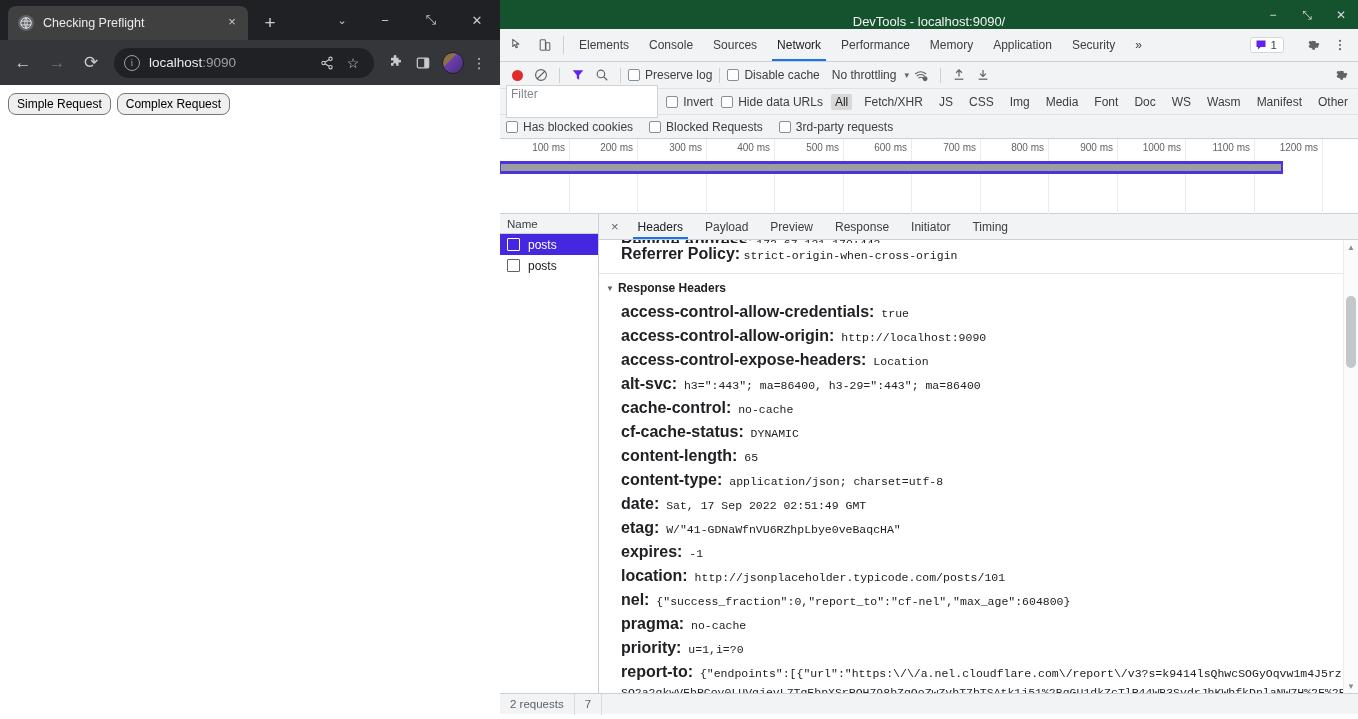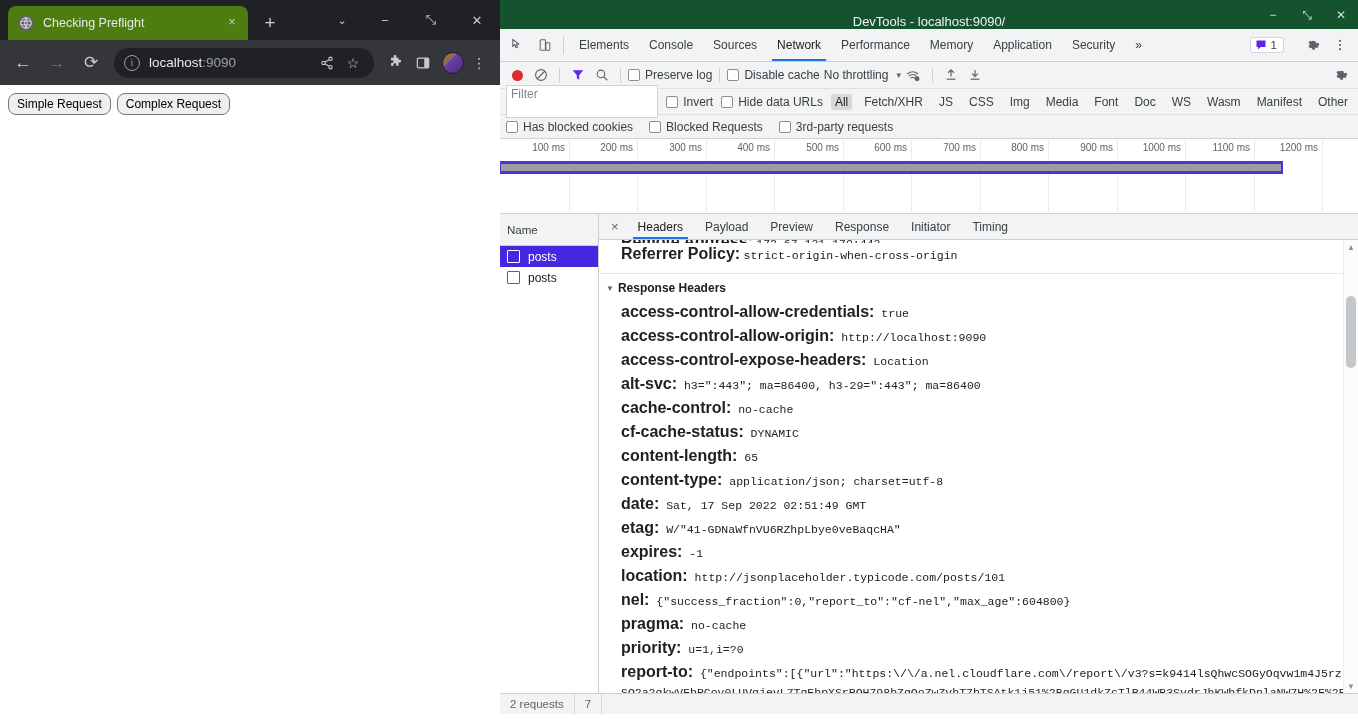--- a/index.html
+++ b/index.html
@@ -17,21 +17,21 @@
     position: absolute; left: 0; top: 0; width: 500px; height: 719px;
     background: #fff; overflow: hidden;
   }
   .chrome-tabstrip {
     height: 40px; background: #202124; position: relative;
     display: flex; align-items: flex-end;
   }
   .chrome-tab {
     position: relative; margin-left: 8px; margin-bottom: 0;
     height: 34px; width: 240px;
-    background: #4d7c0f; border-radius: 8px 8px 0 0;
+    background: #404040; border-radius: 8px 8px 0 0;
     display: flex; align-items: center; padding: 0 8px 0 10px;
     color: #e8eaed; font-size: 12px;
   }
   .tab-favicon {
     width: 16px; height: 16px; border-radius: 50%;
     background: #5f6368; flex: 0 0 16px; margin-right: 9px;
     display: flex; align-items: center; justify-content: center;
     color: #e8eaed; font-size: 11px; line-height: 1;
   }
   .tab-title {
@@ -147,21 +147,21 @@
     display: flex; align-items: center; padding: 0 6px; gap: 2px;
   }
   .rec-dot { width: 11px; height: 11px; border-radius: 50%; background: #e02b2b; }
   .tb-ic { width: 22px; display: flex; align-items: center; justify-content: center; color: #5f6368; }
   .vsep { width: 1px; height: 15px; background: #cdd0d3; margin: 0 5px; }
   .cb-wrap { display: flex; align-items: center; gap: 5px; font-size: 12px; color: #3c4043; white-space: nowrap; }
   .cbox {
     width: 12px; height: 12px; border: 1px solid #8a8f94; border-radius: 2px;
     background: #fff; flex: 0 0 12px;
   }
-  .throttle { font-size: 12px; color: #3c4043; margin-left: 2px; }
+  .throttle { font-size: 12px; color: #3c4043; margin-left: 10px; }
   .caret { font-size: 9px; color: #5f6368; margin-left: 6px; }
 
   .dt-filterbar {
     height: 26px; background: #f1f3f4; border-bottom: 1px solid #e0e0e0;
     display: flex; align-items: center; padding: 0 6px; gap: 8px;
   }
   .filter-input {
     width: 166px; height: 33px; background: #fff; border: 1px solid #d0d3d6;
     font-size: 12px; color: #80868b; padding: 0 4px; line-height: 17px;
     font-family: "Liberation Sans", sans-serif;
@@ -194,21 +194,21 @@
   .ov-band::before { left:-2px; }
   .ov-band::after { right:-2px; }
 
   
   .dt-split { display: flex; height: 479px; }
   .req-panel {
     width: 99px; border-right: 1px solid #cdd0d3; display: flex; flex-direction: column;
     background: #fff;
   }
   .req-head {
-    height: 32px; background: #f1f3f4; border-bottom: 1px solid #cdd0d3;
+    height: 20px; background: #f1f3f4; border-bottom: 1px solid #cdd0d3;
     display: flex; align-items: center; padding-left: 7px; font-size: 11.5px; color: #3c4043;
   }
   .req-list { flex: 1; overflow: hidden; }
   .req-row {
     height: 21px; display: flex; align-items: center; padding-left: 7px;
     font-size: 12px; color: #202124; gap: 8px;
   }
   .req-row.selected { background: #4527e0; color: #fff; }
   .req-ic { width: 13px; height: 13px; border: 1.4px solid #5f6368; border-radius: 1px; flex: 0 0 13px; }
   .req-row.selected .req-ic { border-color: #fff; }

